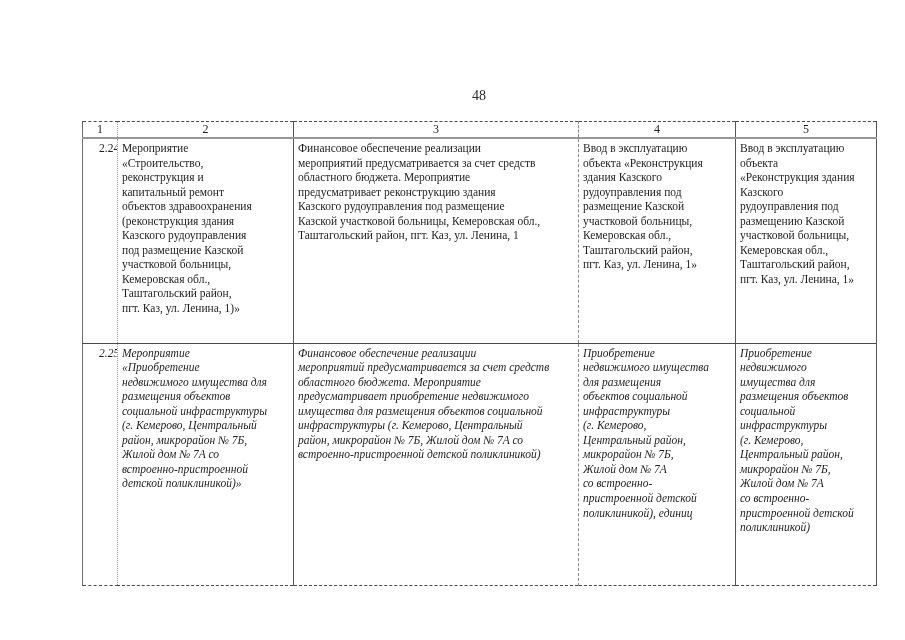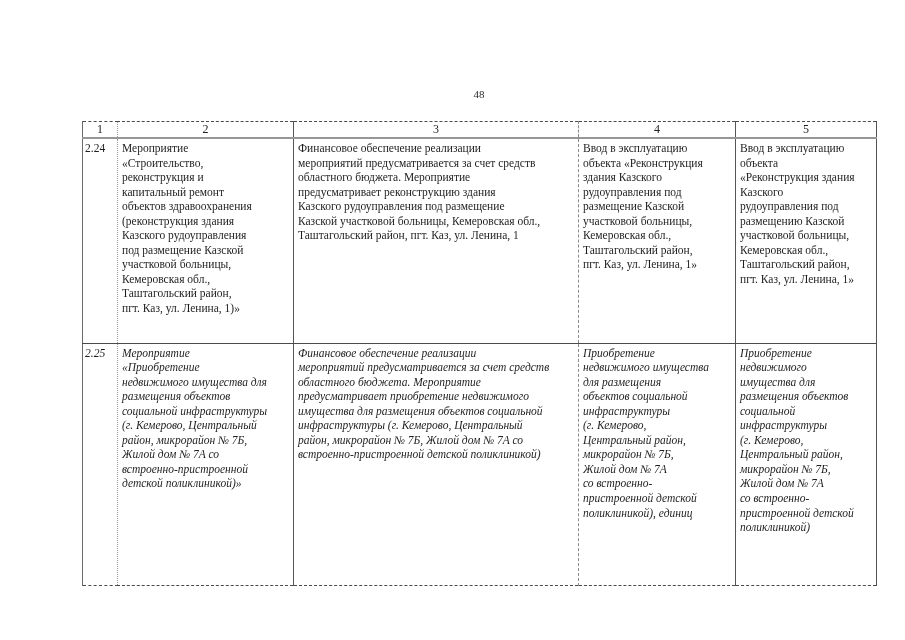--- a/index.html
+++ b/index.html
@@ -14,21 +14,21 @@
     font-family: "Liberation Serif", "DejaVu Serif", serif;
     color: #1e1e1e;
     overflow: hidden;
   }
   .page-number {
     position: absolute;
     top: 88px;
     left: 82px;
     width: 794px;
     text-align: center;
-    font-size: 11px;
+    font-size: 14px;
     color: #2a2a2a;
   }
   table.doc-table {
     position: absolute;
     top: 121px;
     left: 82px;
     width: 794px;
     border-collapse: collapse;
     table-layout: fixed;
     border-top: 1px dashed #4a4a4a;
@@ -53,21 +53,21 @@
   }
   table.doc-table td {
     vertical-align: top;
     font-size: 11.5px;
     line-height: 14.55px;
     padding: 2px 4px 2px 4px;
     white-space: pre-line;
     overflow: hidden;
   }
   table.doc-table td.num {
-    padding-left: 2px;
+    padding-left: 16px;
     padding-right: 1px;
     white-space: normal;
   }
   
   table.doc-table th:nth-child(1), table.doc-table td:nth-child(1) { border-right: 1px dotted #9a9a9a; }
   table.doc-table th:nth-child(2), table.doc-table td:nth-child(2) { border-right: 1px solid #555555; }
   table.doc-table th:nth-child(3), table.doc-table td:nth-child(3) { border-right: 1px dashed #8a8a8a; }
   table.doc-table th:nth-child(4), table.doc-table td:nth-child(4) { border-right: 1px solid #555555; }
 
   tbody tr.row-a { height: 205px; }

